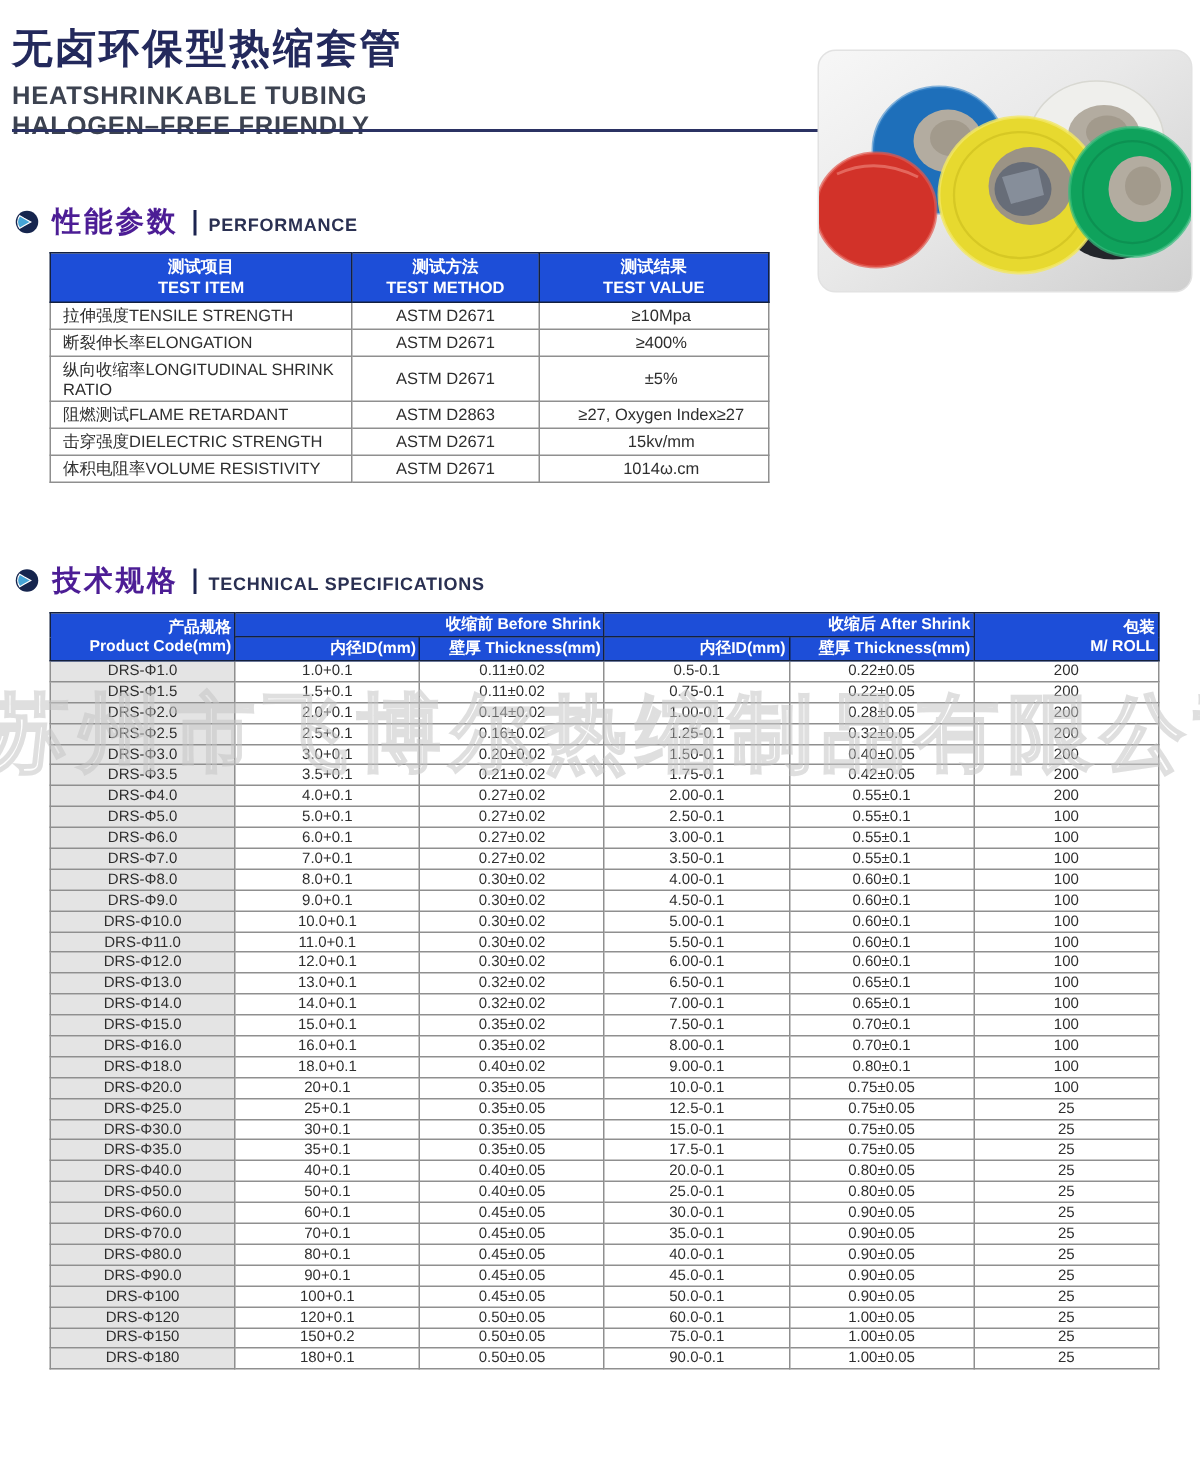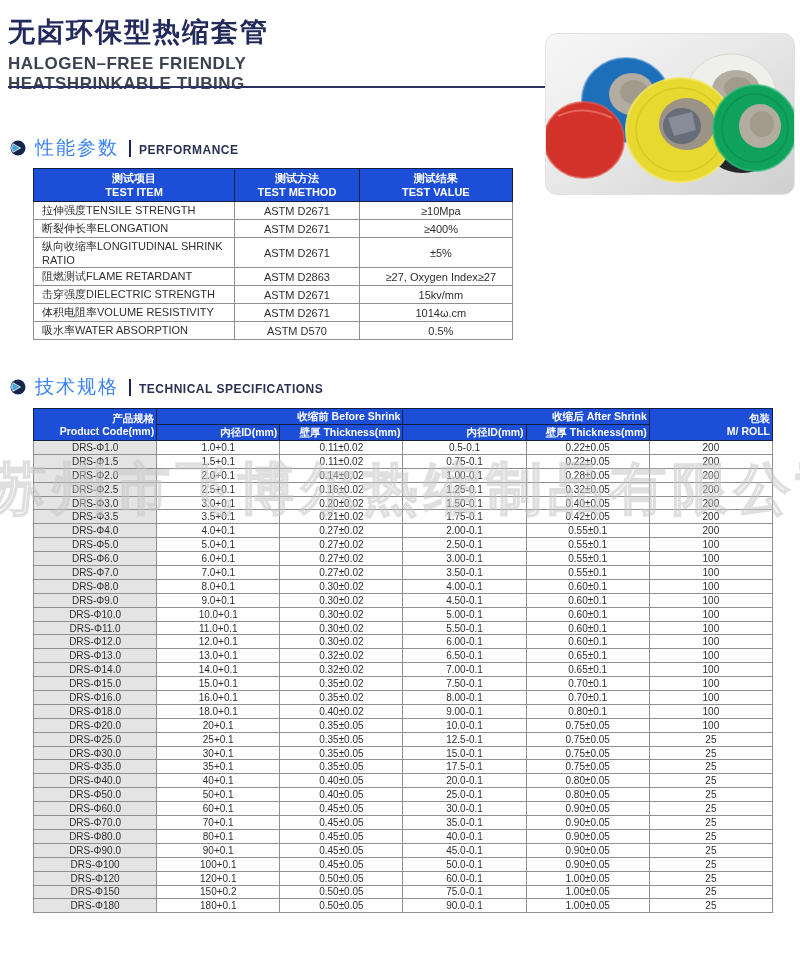--- a/index.html
+++ b/index.html
@@ -14,21 +14,21 @@
   .hdr-rule { position:absolute; left:8px; top:86px; width:786px; height:2px; background:#2b3263; }
 
   
   .photo-card { position:absolute; left:545px; top:33px; width:250px; height:162px; border-radius:12px;
     background:linear-gradient(145deg,#f7f7f7 0%,#e9e9e9 45%,#cfcfcf 100%); border:1px solid #e2e2e2; overflow:hidden; }
   .photo-card svg { display:block; }
 
   
   .sec-head { position:absolute; left:10px; display:flex; align-items:center; }
   .sec-head .bullet { width:16px; height:16px; margin-right:9px; flex:0 0 auto; }
-  .sec-cn { font-size:19px; font-weight:normal; color:#3b82f6; letter-spacing:2px; }
+  .sec-cn { font-size:19px; font-weight:bold; color:#4c1d95; letter-spacing:2px; }
   .sec-bar { width:2px; height:17px; background:#1c2450; margin:0 8px 0 10px; }
   .sec-en { font-size:12px; font-weight:bold; color:#2a3052; letter-spacing:0.5px; padding-top:3px; }
   #sec-performance { top:135px; }
   #sec-specs { top:374px; }
 
   
   table { border-collapse:collapse; table-layout:fixed; }
   th { background:#1d4ed8; color:#ffffff; font-weight:bold; border:1px solid #13203f; }
   td { border:1px solid #8f8f8f; background:#fff; }
 
@@ -55,22 +55,22 @@
     -webkit-text-stroke:1.5px #c6c6c6; opacity:0.55; pointer-events:none; z-index:5; }
 </style>
 </head>
 <body>
 
 <div class="page">
 
   <div class="hdr">
     <div class="title-cn">无卤环保型热缩套管</div>
     <div class="title-en">
+      <div>HEATSHRINKABLE TUBING</div>
       <div>HALOGEN–FREE FRIENDLY</div>
-      <div>HEATSHRINKABLE TUBING</div>
     </div>
   </div>
   <div class="hdr-rule"></div>
 
   <div class="photo-card">
     <svg width="250" height="162" viewBox="0 0 250 162">
 
       <ellipse cx="80" cy="66" rx="44" ry="42" fill="#1e6fba"></ellipse>
       <ellipse cx="80" cy="66" rx="44" ry="42" fill="none" stroke="#3c89cc" stroke-width="2" opacity="0.6"></ellipse>
       <ellipse cx="86" cy="60" rx="23" ry="21" fill="#b3aca0"></ellipse>
@@ -157,25 +157,20 @@
         <tr>
           <td>击穿强度DIELECTRIC STRENGTH</td>
           <td>ASTM D2671</td>
           <td>15kv/mm</td>
         </tr>
         <tr>
           <td>体积电阻率VOLUME RESISTIVITY</td>
           <td>ASTM D2671</td>
           <td>1014ω.cm</td>
         </tr>
-        <tr>
-          <td>吸水率WATER ABSORPTION</td>
-          <td>ASTM D570</td>
-          <td>0.5%</td>
-        </tr>
       </tbody>
   </table>
 
   <div class="sec-head" id="sec-specs">
     <svg class="bullet" viewBox="0 0 16 16">
       <circle cx="8" cy="8" r="7.5" fill="#16254e"></circle>
       <path d="M3.2 3.8 A7 7 0 0 0 3.2 12.2 L6 10.5 L10.5 8 L6 5.5 Z" fill="#45a4d6" stroke="#ffffff" stroke-width="0.8"></path>
     </svg>
     <span class="sec-cn">技术规格</span>
     <span class="sec-bar"></span>

